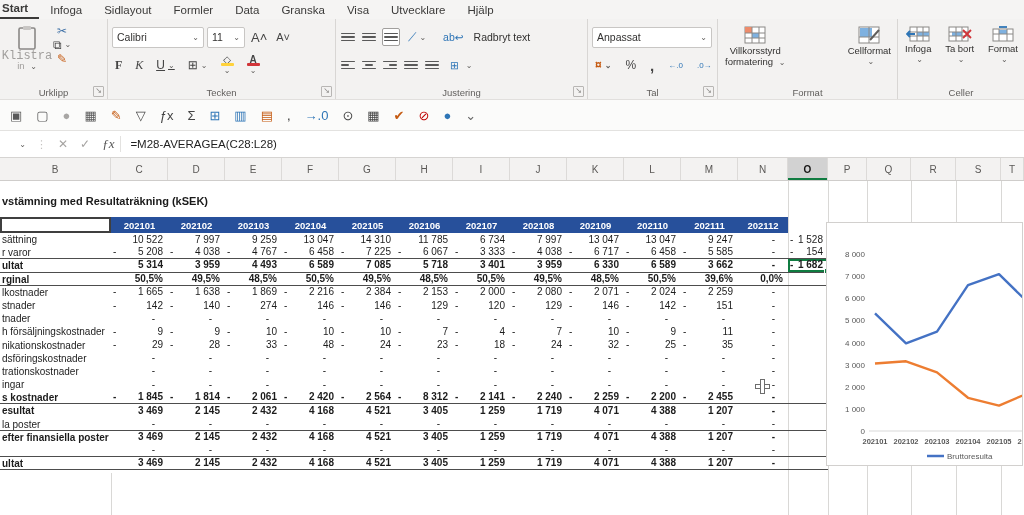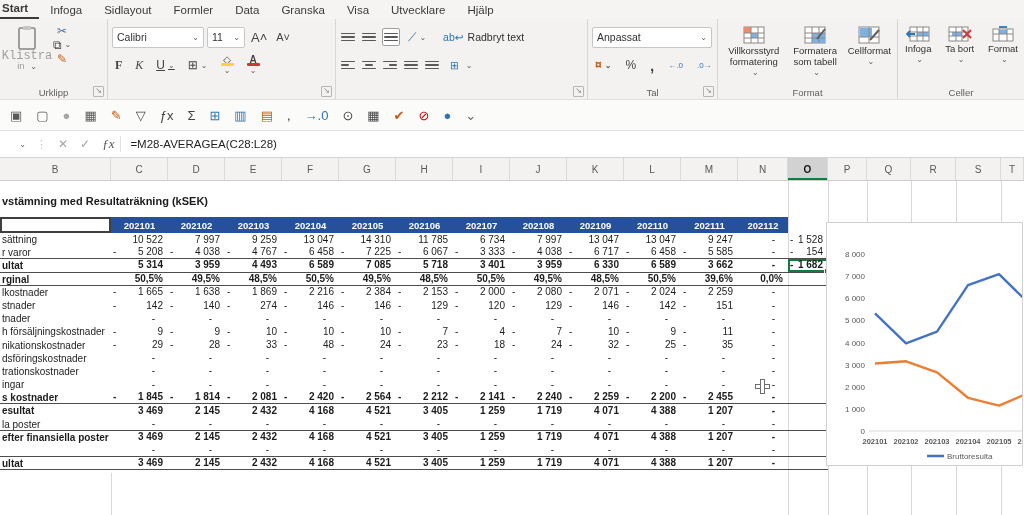--- a/index.html
+++ b/index.html
@@ -130,20 +130,21 @@
             <span style="font-size:10px;line-height:9px;">◇</span>
             <span class="colorbar" style="background:#FFD23B;"></span>
             <span class="caret" style="margin:0;">⌄</span>
           </span>
         <span class="ribtn stack" style="gap:0;">
             <span style="font-size:10px;line-height:9px;font-weight:700;">A</span>
             <span class="colorbar" style="background:#D13438;"></span>
             <span class="caret" style="margin:0;">⌄</span>
           </span>
       </div>
+      <div class="glabel">Tecken</div>
       <span class="launcher">↘</span>
     </div>
 
     <div class="rgroup" style="width:252px;">
       <div class="rrow" style="gap:5px;">
         <span class="bars">
             <i></i>
             <i></i>
             <i></i>
           </span>
@@ -152,21 +153,21 @@
             <i></i>
             <i></i>
           </span>
         <span class="bars boxed">
             <i></i>
             <i></i>
             <i></i>
           </span>
         <span class="ribtn" style="color:#2E75B6;">⟋<span class="caret">⌄</span></span>
         <span class="ribtn" style="font-size:10.5px;color:#323130;margin-left:6px;">
-            <span style="color:#2E75B6;margin-right:4px;">ab↩</span>
+            <span style="color:#2E75B6;margin-right:10px;">ab↩</span>
             <span>Radbryt text</span>
           </span>
       </div>
       <div class="rrow" style="gap:5px;">
         <span class="bars b-l">
             <i></i>
             <i></i>
             <i></i>
           </span>
         <span class="bars b-c">
@@ -187,20 +188,21 @@
         <span class="bars">
             <i></i>
             <i></i>
             <i></i>
           </span>
         <span class="ribtn" style="font-size:10.5px;color:#323130;margin-left:2px;">
             <span style="color:#2E75B6;margin-right:4px;">⊞</span>
             <span class="caret">⌄</span>
           </span>
       </div>
+      <div class="glabel">Justering</div>
       <span class="launcher">↘</span>
     </div>
 
     <div class="rgroup" style="width:130px;">
       <div class="rrow">
         <div class="rsel" style="width:120px;">
             <span>Anpassat</span>
             <span class="caret">⌄</span>
           </div>
       </div>
@@ -219,30 +221,20 @@
       <div style="display:flex;justify-content:space-between;height:56px;padding-top:2px;">
         <div class="bigbtn">
           <svg width="22" height="18" viewBox="0 0 22 18">
               <rect x="1" y="1" width="20" height="16" fill="#fff" stroke="#8a8886"></rect>
               <rect x="1" y="1" width="7" height="6" fill="#ED8B6B"></rect>
               <rect x="8" y="7" width="7" height="5" fill="#7EB1E0"></rect>
               <path d="M1 7h20M1 12h20M8 1v16M15 1v16" stroke="#8a8886" stroke-width="1"></path>
             </svg>
           <span>Villkorsstyrd</span>
             <span><span>formatering</span> <span class="caret">⌄</span></span>
-        </div>
-        <div class="bigbtn">
-          <svg width="22" height="18" viewBox="0 0 22 18">
-              <rect x="1" y="1" width="20" height="16" fill="#fff" stroke="#8a8886"></rect>
-              <rect x="8" y="7" width="13" height="10" fill="#7EB1E0"></rect>
-              <path d="M1 7h20M1 12h20M8 1v16M15 1v16" stroke="#8a8886" stroke-width="1"></path>
-              <path d="M13 13L21 3" stroke="#605e5c" stroke-width="2"></path>
-            </svg>
-          <span>Formatera</span>
-            <span><span>som tabell</span> <span class="caret">⌄</span></span>
         </div>
         <div class="bigbtn">
           <svg width="22" height="18" viewBox="0 0 22 18">
               <rect x="1" y="1" width="20" height="16" fill="#fff" stroke="#8a8886"></rect>
               <rect x="2" y="2" width="12" height="9" fill="#7EB1E0"></rect>
               <path d="M1 11h20M11 1v16" stroke="#8a8886" stroke-width="1"></path>
               <path d="M12 14L21 4" stroke="#605e5c" stroke-width="2"></path>
             </svg>
           <span>Cellformat</span>
             <span class="caret">⌄</span>
@@ -740,33 +732,33 @@
           <div class="cell" style="width: 57px;">
             <span class="minus">-</span>
             <span>1 845</span>
           </div>
           <div class="cell" style="width: 57px;">
             <span class="minus">-</span>
             <span>1 814</span>
           </div>
           <div class="cell" style="width: 57px;">
             <span class="minus">-</span>
-            <span>2 081</span>
+            <span>2 061</span>
           </div>
           <div class="cell" style="width: 57px;">
             <span class="minus">-</span>
             <span>2 420</span>
           </div>
           <div class="cell" style="width: 57px;">
             <span class="minus">-</span>
             <span>2 564</span>
           </div>
           <div class="cell" style="width: 57px;">
             <span class="minus">-</span>
-            <span>2 212</span>
+            <span>8 312</span>
           </div>
           <div class="cell" style="width: 57px;">
             <span class="minus">-</span>
             <span>2 141</span>
           </div>
           <div class="cell" style="width: 57px;">
             <span class="minus">-</span>
             <span>2 240</span>
           </div>
           <div class="cell" style="width: 57px;">

